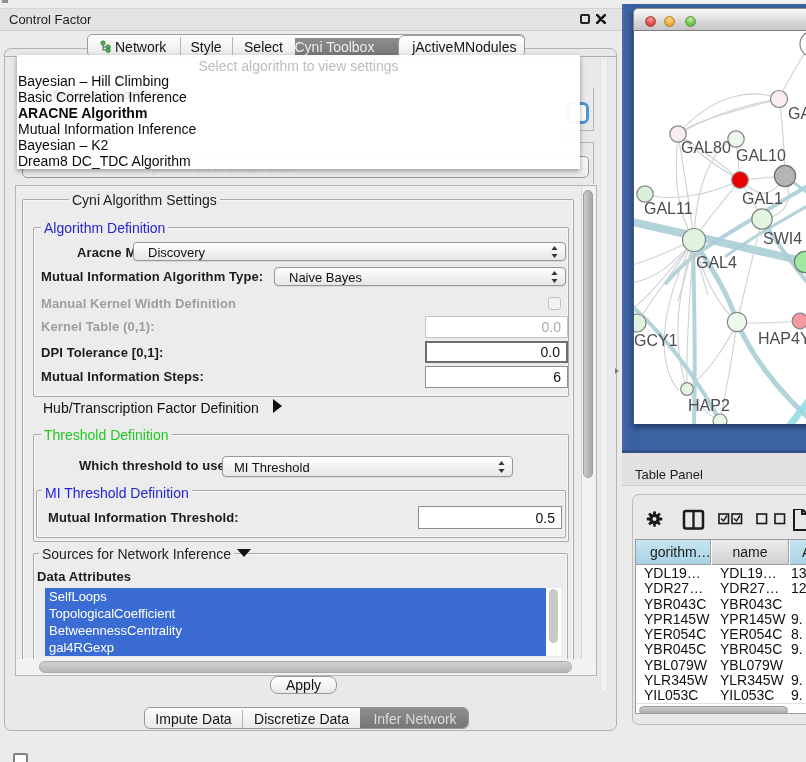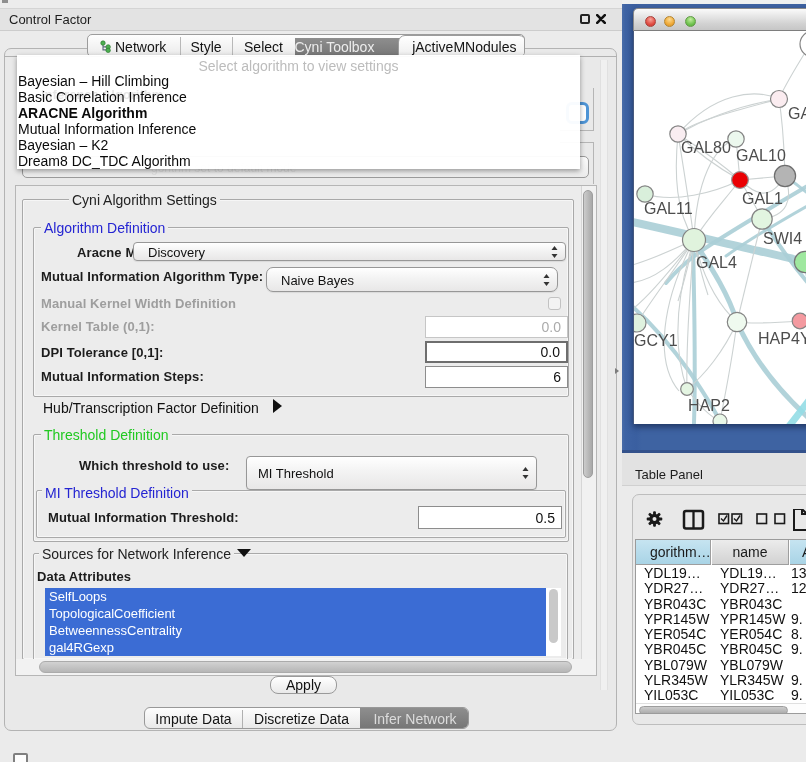--- a/index.html
+++ b/index.html
@@ -80,21 +80,21 @@
 
 <div class="lbl" style="left:41px;top:245px;margin-left:36px;">Aracne Mode:</div>
 <div class="combo" style="left:133px;top:242px;width:433px;height:19px;">
   <div class="t">Discovery</div>
   <svg class="ar" viewBox="0 0 7 14">
       <path d="M0.5 5 L3.5 1 L6.5 5 Z M0.5 9 L3.5 13 L6.5 9 Z" fill="#333"></path>
     </svg>
 </div>
 
 <div class="lbl" style="left:41px;top:268.5px;">Mutual Information Algorithm Type:</div>
-<div class="combo" style="left:266px;top:267px;width:292px;height:25px;border-radius:7px;">
+<div class="combo" style="left:274px;top:267px;width:292px;height:19px;">
   <div class="t">Naive Bayes</div>
   <svg class="ar" viewBox="0 0 7 14">
       <path d="M0.5 5 L3.5 1 L6.5 5 Z M0.5 9 L3.5 13 L6.5 9 Z" fill="#333"></path>
     </svg>
 </div>
 
 <div class="lbld" style="left:41px;top:296px;">Manual Kernel Width Definition</div>
 <div class="abs" style="left:548px;top:297px;width:13px;height:13px;border:1px solid #c2c2c2;border-radius:3px;background:#f3f3f3;"></div>
 
 <div class="lbld" style="left:41px;top:319px;">Kernel Table (0,1):</div>
@@ -112,21 +112,21 @@
     <span>6</span>
   </div>
 
 <div class="abs" style="left:43px;top:400px;font-size:14px;color:#111;">Hub/Transcription Factor Definition</div>
 <div class="abs" style="left:273px;top:399px;width:0;height:0;border-left:9px solid #111;border-top:7px solid transparent;border-bottom:7px solid transparent;"></div>
 
 <div class="gbox" style="left:32.5px;top:434px;width:536px;height:108px;"></div>
 <div class="gtit" style="left:41px;top:427px;color:#21c921;">Threshold Definition</div>
 
 <div class="lbl" style="left:79px;top:458px;">Which threshold to use:</div>
-<div class="combo" style="left:246px;top:456px;width:291px;height:34px;">
+<div class="combo" style="left:222px;top:456px;width:291px;height:21px;">
   <div class="t" style="left:11px;">MI Threshold</div>
   <svg class="ar" viewBox="0 0 7 14">
       <path d="M0.5 5 L3.5 1 L6.5 5 Z M0.5 9 L3.5 13 L6.5 9 Z" fill="#333"></path>
     </svg>
 </div>
 
 <div class="gbox" style="left:35.5px;top:490px;width:530px;height:48px;"></div>
 <div class="gtit" style="left:42px;top:485px;color:#2424d2;">MI Threshold Definition</div>
 <div class="lbl" style="left:48px;top:510px;">Mutual Information Threshold:</div>
 <div class="fld" style="left:418px;top:506px;width:144px;height:23px;border:1px solid #8d8d8d;">

